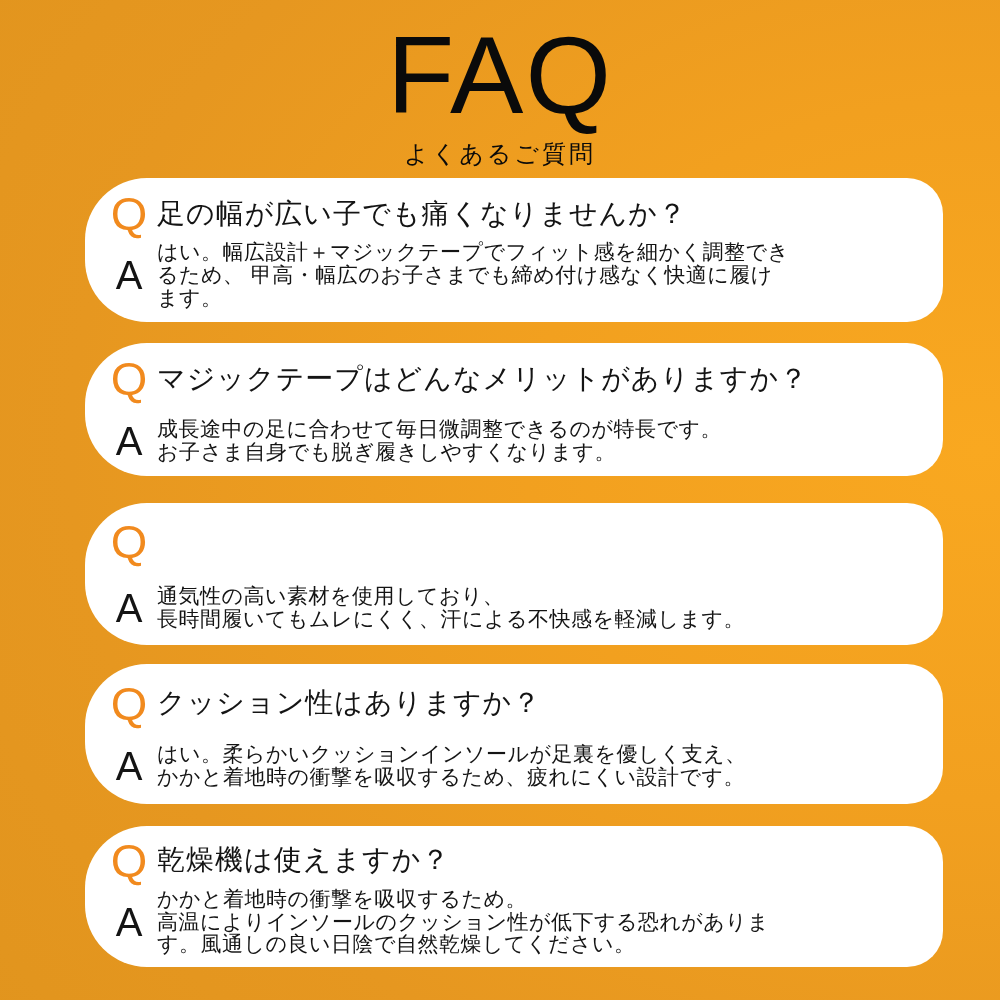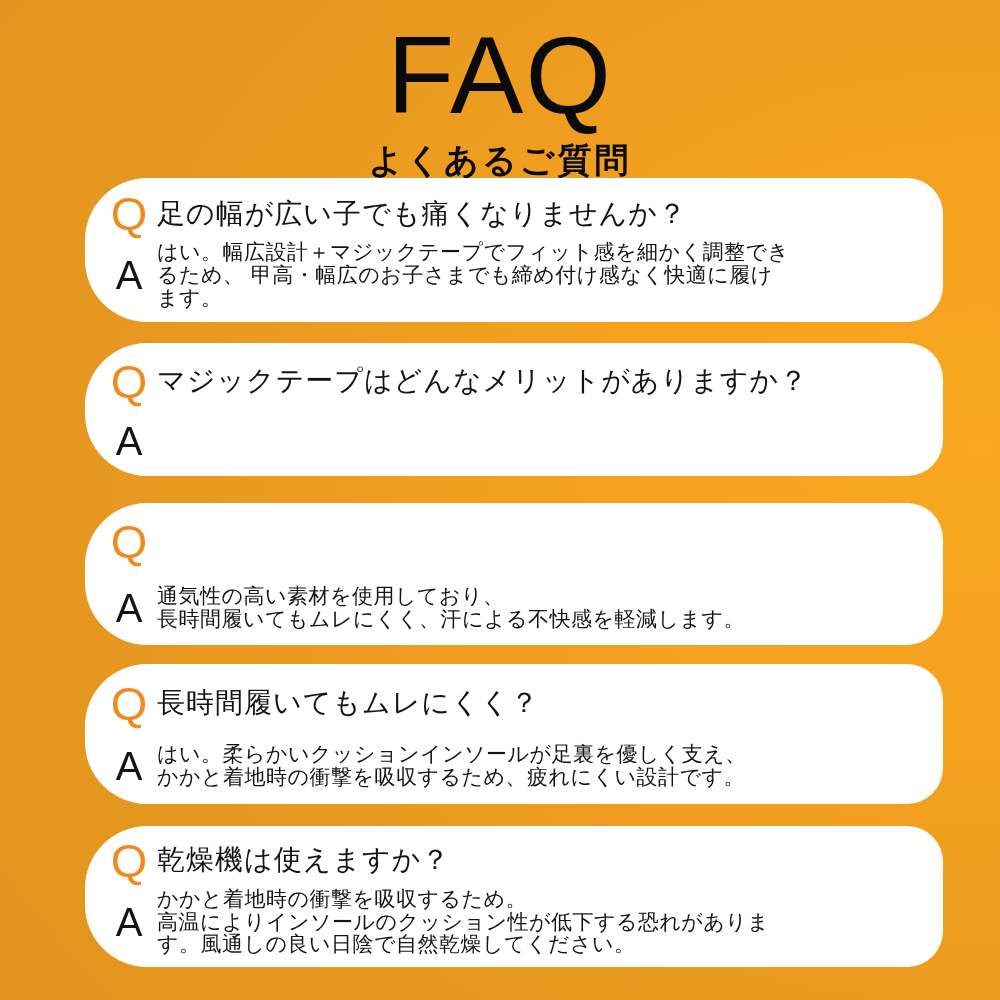--- a/index.html
+++ b/index.html
@@ -16,22 +16,22 @@
     margin:12px;
     font-size:110px;
     font-weight:300;
     line-height:1.0;
     padding-top:8px;
     letter-spacing:2px;
     color:#0a0a0a;
   }
   .faq-subtitle{
     margin:-4px 0 0 0;
-    font-size:34px;
-    font-weight:700;
+    font-size:24px;
+    font-weight:400;
     letter-spacing:3px;
     color:#0a0a0a;
   }
   .card{
     position:absolute;
     left:85px;
     width:858px;
     background:#ffffff;
     border-radius:62px 36px 36px 62px;
     box-sizing:border-box;
@@ -94,38 +94,40 @@
     </div>
   </section>
 
   <section class="card gap-m" style="top:343px;height:133px;">
     <div class="row">
       <span class="qa q-letter">Q</span>
       <h2 class="question">マジックテープはどんなメリットがありますか？</h2>
     </div>
     <div class="row">
       <span class="qa a-letter">A</span>
+      <p class="answer">成長途中の足に合わせて毎日微調整できるのが特長です。
+お子さま自身でも脱ぎ履きしやすくなります。</p>
     </div>
   </section>
 
   <section class="card gap-l" style="top:503px;height:142px;">
     <div class="row">
       <span class="qa q-letter">Q</span>
     </div>
     <div class="row">
       <span class="qa a-letter">A</span>
       <p class="answer">通気性の高い素材を使用しており、
 長時間履いてもムレにくく、汗による不快感を軽減します。</p>
     </div>
   </section>
 
   <section class="card gap-m" style="top:664px;height:140px;">
     <div class="row">
       <span class="qa q-letter">Q</span>
-      <h2 class="question">長時間履いてもムレにくく？</h2>
+      <h2 class="question">クッション性はありますか？</h2>
     </div>
     <div class="row">
       <span class="qa a-letter">A</span>
       <p class="answer">はい。柔らかいクッションインソールが足裏を優しく支え、
 かかと着地時の衝撃を吸収するため、疲れにくい設計です。</p>
     </div>
   </section>
 
   <section class="card gap-s" style="top:826px;height:141px;">
     <div class="row">

